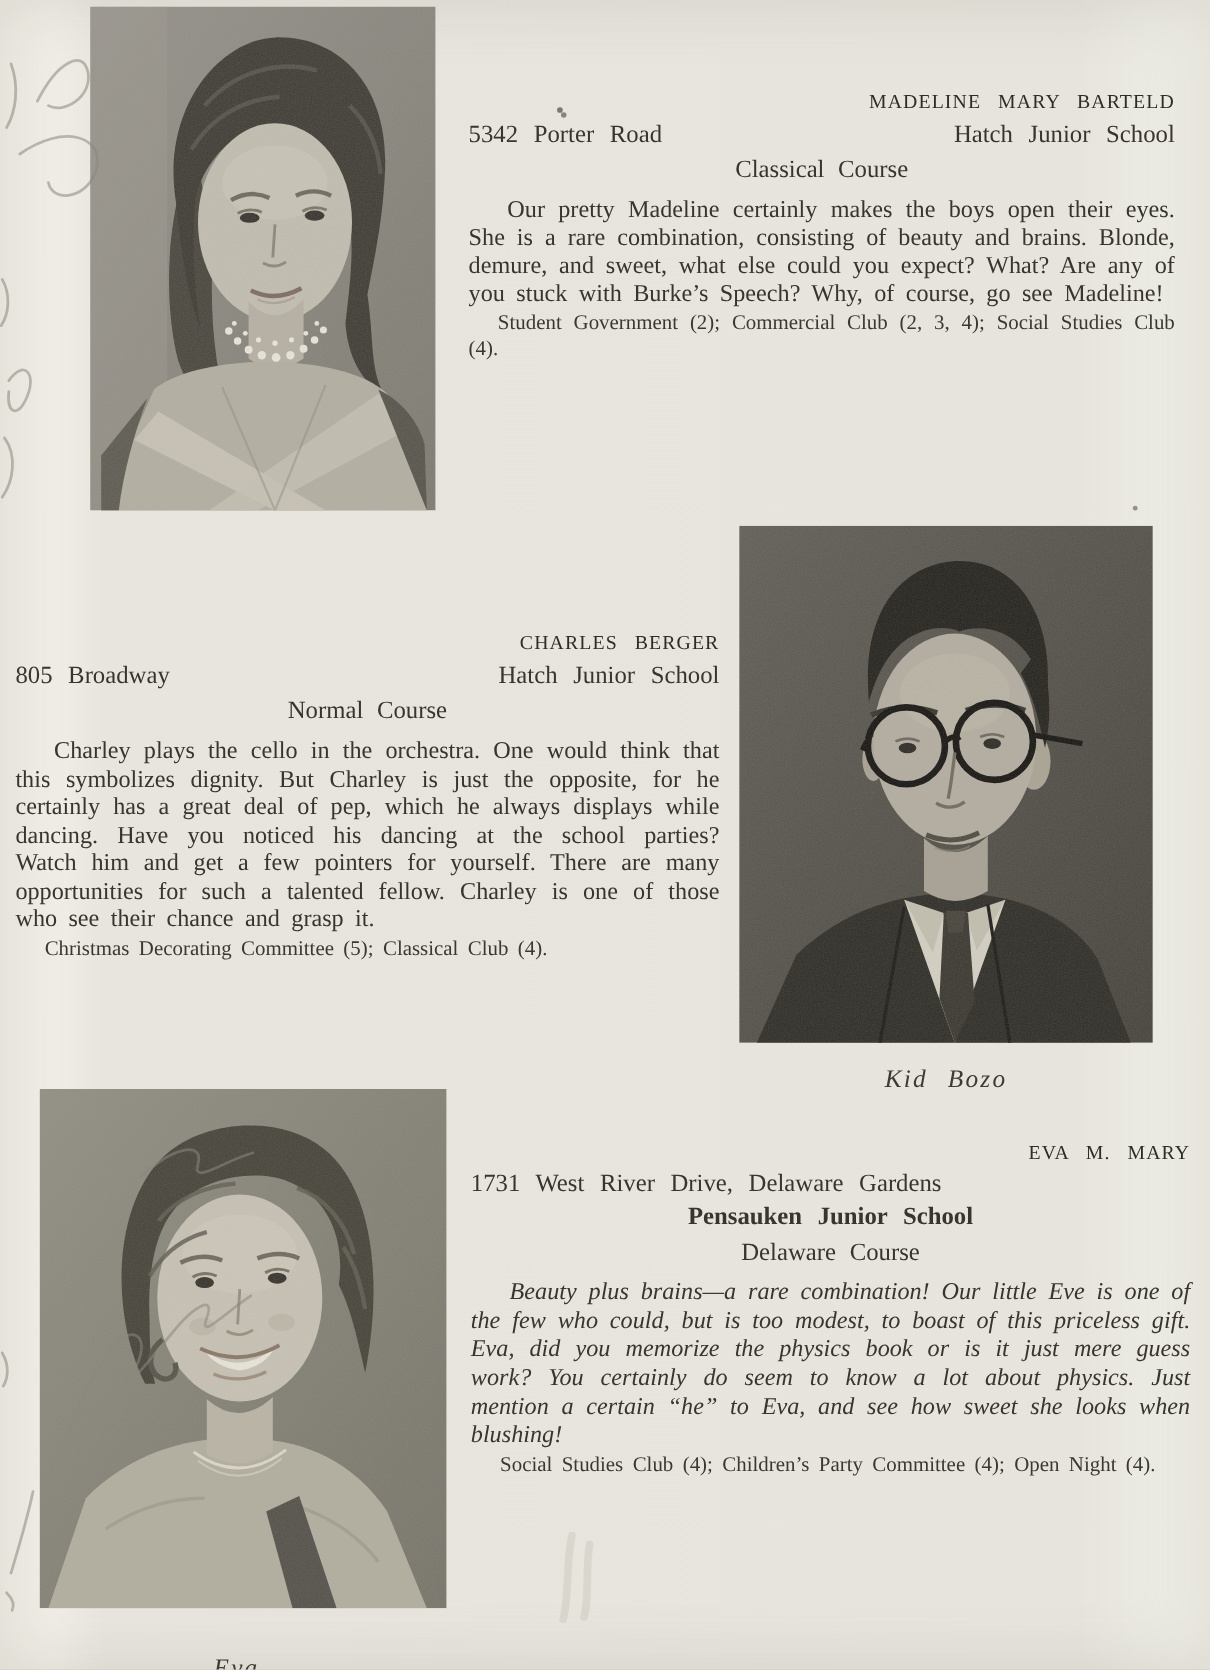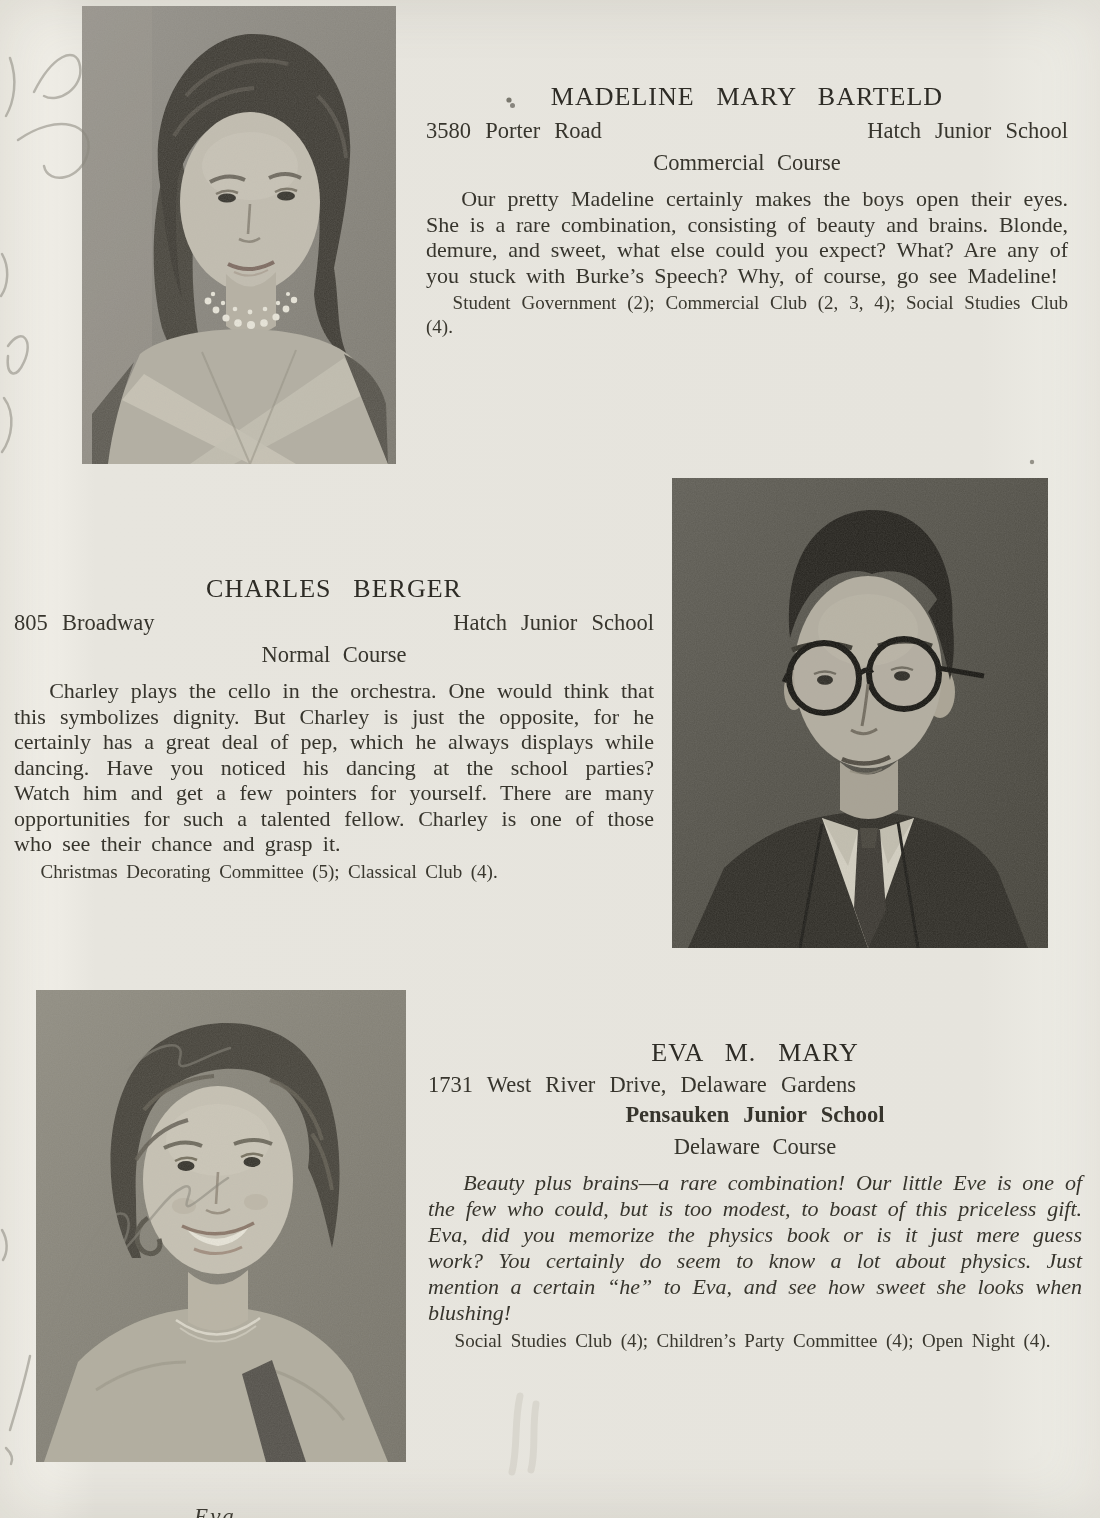--- a/index.html
+++ b/index.html
@@ -12,21 +12,21 @@
     box-shadow:inset 0 0 60px rgba(120,115,100,.18);
   }
   .photo{position:absolute;}
   .photo svg{display:block;width:100%;height:100%;}
   .caption{
     position:absolute;font-style:italic;font-size:23px;letter-spacing:2px;
     word-spacing:.45em;text-align:center;color:#3d3b33;
   }
   .entry{position:absolute;}
   .entry-name{
-    font-size:26px;letter-spacing:1px;word-spacing:.55em;text-align:center;
+    font-size:18px;letter-spacing:1px;word-spacing:.55em;text-align:right;
     color:#2e2c26;white-space:nowrap;
   }
   .meta{display:flex;justify-content:space-between;font-size:22.5px;word-spacing:.38em;margin-top:6px;}
   .meta-line{font-size:22.5px;word-spacing:.38em;margin-top:4px;}
   .meta-line.right{text-align:center;font-weight:bold;}
   .course{text-align:center;font-size:22.5px;word-spacing:.3em;margin-top:6px;}
   .bio{
     font-size:22px;line-height:25.5px;text-align:justify;text-align-last:left;
     text-indent:1.6em;word-spacing:.22em;margin:10px 0 0 0;
   }
@@ -94,24 +94,24 @@
           <circle cx="206" cy="288" r="2.1"></circle>
       </g>
       <rect width="314" height="458" filter="url(#mg)"></rect>
     </svg>
   </div>
 
   <div class="entry" style="left:426px;top:76px;width:642px;">
     <div class="speck" style="left:84px;top:18px;width:5px;height:5px;position:relative;display:inline-block;"></div>
     <div class="entry-name" style="margin-top:-12px;">MADELINE MARY BARTELD</div>
     <div class="meta">
-      <span>3580 Porter Road</span>
+      <span>5342 Porter Road</span>
       <span>Hatch Junior School</span>
     </div>
-    <div class="course">Commercial Course</div>
+    <div class="course">Classical Course</div>
     <p class="bio">Our pretty Madeline certainly makes the boys open their eyes. She is a rare combination, consisting of beauty and brains. Blonde, demure, and sweet, what else could you expect? What? Are any of you stuck with Burke’s Speech? Why, of course, go see Madeline!</p>
     <p class="activities">Student Government (2); Commercial Club (2, 3, 4); Social Studies Club (4).</p>
   </div>
 
   <div class="entry" style="left:14px;top:574px;width:640px;">
     <div class="entry-name">CHARLES BERGER</div>
     <div class="meta">
       <span>805 Broadway</span>
       <span>Hatch Junior School</span>
     </div>
@@ -154,20 +154,21 @@
       <ellipse cx="153" cy="202" rx="8" ry="4.8" fill="#2b2923"></ellipse>
       <ellipse cx="230" cy="198" rx="8" ry="4.8" fill="#2b2923"></ellipse>
       <path d="M142,196 Q153,191 164,196 M219,192 Q230,187 241,192" stroke="#6e695d" stroke-width="2.4" fill="none"></path>
       <path d="M196,206 C194,224 192,238 190,248 M179,252 Q192,260 205,251" stroke="#716b5e" stroke-width="3" fill="none"></path>
       <path d="M170,281 Q194,291 218,279" stroke="#4f4a40" stroke-width="4.5" fill="none"></path>
       <path d="M178,293 Q196,299 210,291" stroke="#8b8577" stroke-width="2" fill="none" opacity=".6"></path>
       <path d="M150,346 L128,470 M226,344 L246,470" stroke="#1b1a16" stroke-width="3" fill="none"></path>
       <rect width="376" height="470" filter="url(#cg)"></rect>
     </svg>
   </div>
+  <div class="caption" style="left:700px;top:968px;width:320px;">Kid Bozo</div>
 
   <div class="photo" style="left:36px;top:990px;width:370px;height:472px;">
     <svg viewBox="0 0 370 472" preserveAspectRatio="none">
       <defs>
         <linearGradient id="ebg" x1="0" y1="0" x2="1" y2="1">
           <stop offset="0" stop-color="#918e83"></stop>
             <stop offset="1" stop-color="#767369"></stop>
         </linearGradient>
         <filter id="eg">
             <feTurbulence type="fractalNoise" baseFrequency="0.9" numOctaves="2"></feTurbulence>

